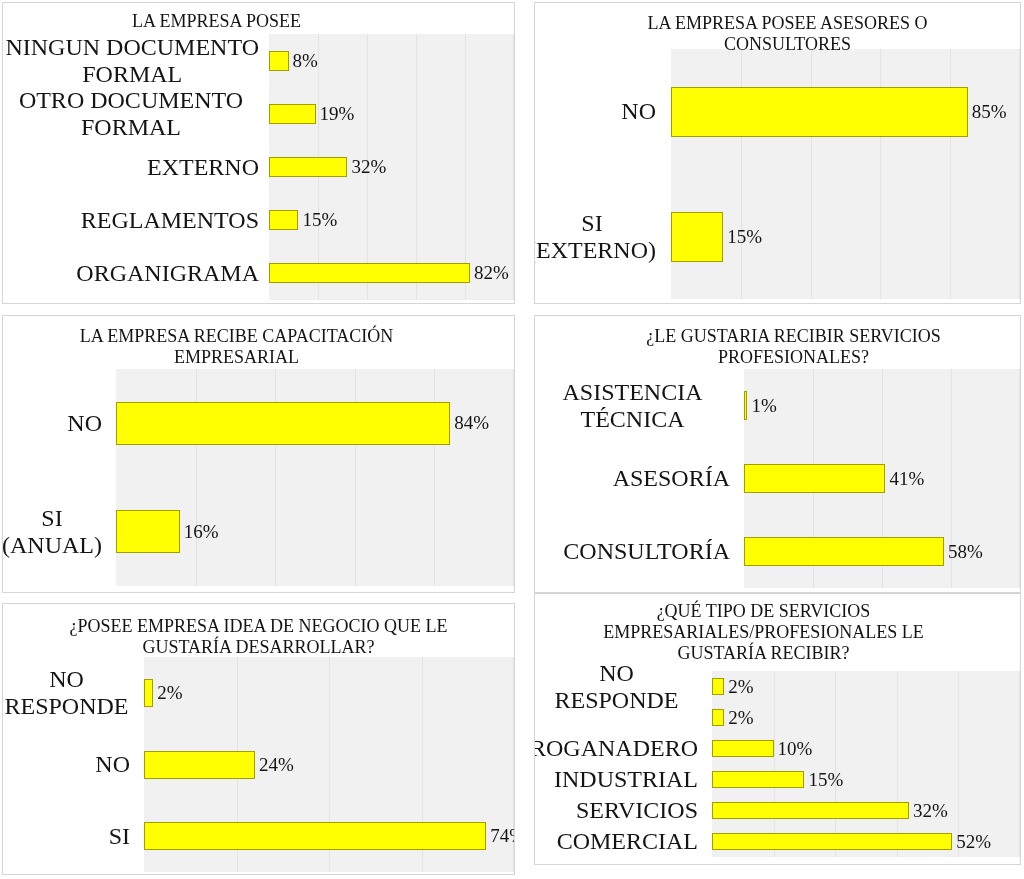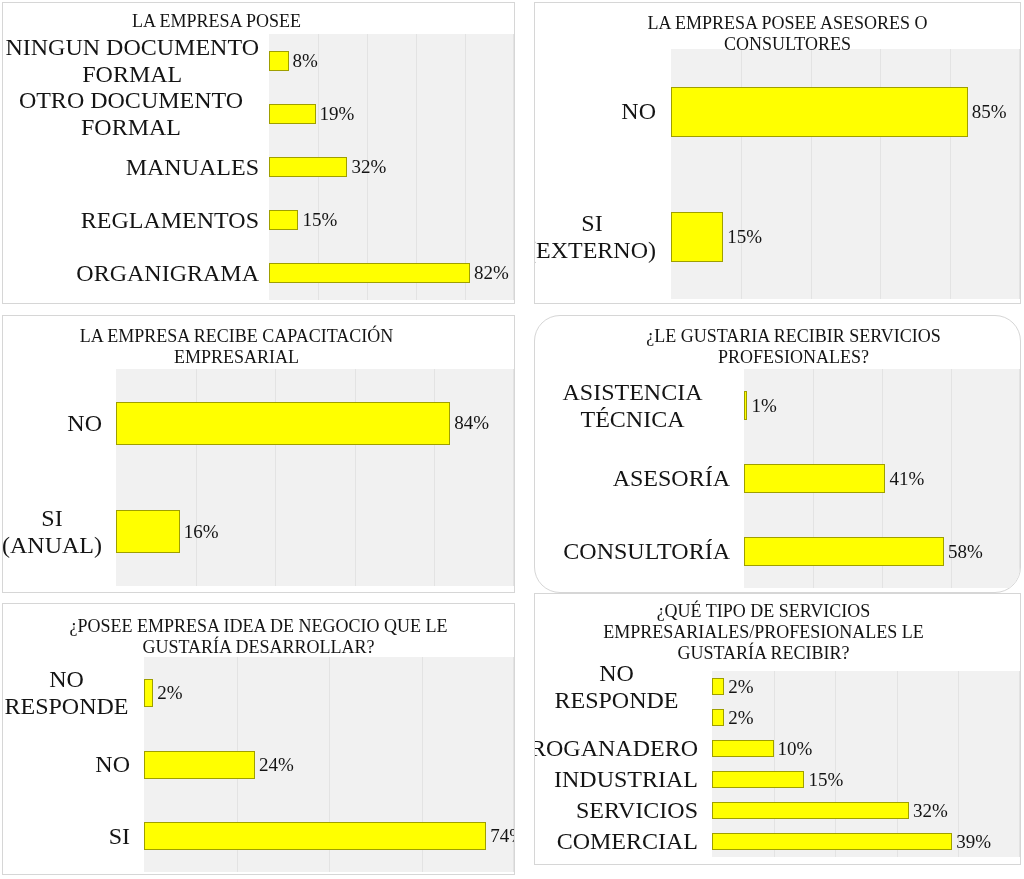--- a/index.html
+++ b/index.html
@@ -41,21 +41,21 @@
         <div class="bar" style="top: 123px; height: 20px; width: 32%;"></div>
         <div class="value-label" style="left: calc(32% + 4px); top: 133px;">32%</div>
         <div class="bar" style="top: 176.2px; height: 20px; width: 12%;"></div>
         <div class="value-label" style="left: calc(12% + 4px); top: 186.2px;">15%</div>
         <div class="bar" style="top: 229.4px; height: 20px; width: 82%;"></div>
         <div class="value-label" style="left: calc(82% + 4px); top: 239.4px;">82%</div>
       </div>
       <div class="category-label" style="left: 0px; width: 256px; top: 31px; height: 53.2px;">NINGUN DOCUMENTO
 FORMAL</div>
       <div class="category-label" style="left: 0px; width: 256px; top: 84.2px; height: 53.2px;">OTRO DOCUMENTO FORMAL</div>
-      <div class="category-label" style="left: 0px; width: 256px; top: 137.4px; height: 53.2px;">MANUALES</div>
+      <div class="category-label" style="left: 0px; width: 256px; top: 137.4px; height: 53.2px;">EXTERNO</div>
       <div class="category-label" style="left: 0px; width: 256px; top: 190.6px; height: 53.2px;">REGLAMENTOS</div>
       <div class="category-label" style="left: 0px; width: 256px; top: 243.8px; height: 53.2px;">ORGANIGRAMA</div>
     </section>
   <section class="chart-panel" style="left: 534px; top: 2px; width: 487px; height: 302px;">
       <div class="chart-title" style="top: 10px; transform: translateX(10px);">LA EMPRESA POSEE ASESORES O
 CONSULTORES</div>
       <div class="plot-area" style="left: 136px; top: 46px; width: 349px; height: 250px;">
         <div class="gridline" style="left: 20%;"></div>
         <div class="gridline" style="left: 40%;"></div>
         <div class="gridline" style="left: 60%;"></div>
@@ -79,21 +79,21 @@
         <div class="gridline" style="left: 80%;"></div>
         <div class="gridline" style="right: 0px;"></div>
         <div class="bar" style="top: 32.8px; height: 43px; width: 84%;"></div>
         <div class="value-label" style="left: calc(84% + 4px); top: 54.3px;">84%</div>
         <div class="bar" style="top: 141.3px; height: 43px; width: 16%;"></div>
         <div class="value-label" style="left: calc(16% + 4px); top: 162.8px;">16%</div>
       </div>
       <div class="category-label" style="left: 0px; width: 99px; top: 53px; height: 108.5px;">NO</div>
       <div class="category-label" style="left: 0px; width: 99px; top: 161.5px; height: 108.5px;">SI (ANUAL)</div>
     </section>
-  <section class="chart-panel" style="left: 534px; top: 315px; width: 487px; height: 278px; border-radius: 26px;">
+  <section class="chart-panel" style="left: 534px; top: 315px; width: 487px; height: 278px;">
       <div class="chart-title" style="top: 10px; transform: translateX(16px);">¿LE GUSTARIA RECIBIR SERVICIOS
 PROFESIONALES?</div>
       <div class="plot-area" style="left: 209px; top: 53px; width: 276px; height: 219px;">
         <div class="gridline" style="left: 25%;"></div>
         <div class="gridline" style="left: 50%;"></div>
         <div class="gridline" style="left: 75%;"></div>
         <div class="gridline" style="right: 0px;"></div>
         <div class="bar" style="top: 22px; height: 29px; width: 1.25%;"></div>
         <div class="value-label" style="left: calc(1.25% + 4px); top: 36.5px;">1%</div>
         <div class="bar" style="top: 95px; height: 29px; width: 51.25%;"></div>
@@ -138,21 +138,21 @@
         <div class="value-label" style="left: calc(4% + 4px); top: 15.5px;">2%</div>
         <div class="bar" style="top: 38px; height: 17px; width: 4%;"></div>
         <div class="value-label" style="left: calc(4% + 4px); top: 46.5px;">2%</div>
         <div class="bar" style="top: 69px; height: 17px; width: 20%;"></div>
         <div class="value-label" style="left: calc(20% + 4px); top: 77.5px;">10%</div>
         <div class="bar" style="top: 100px; height: 17px; width: 30%;"></div>
         <div class="value-label" style="left: calc(30% + 4px); top: 108.5px;">15%</div>
         <div class="bar" style="top: 131px; height: 17px; width: 64%;"></div>
         <div class="value-label" style="left: calc(64% + 4px); top: 139.5px;">32%</div>
         <div class="bar" style="top: 162px; height: 17px; width: 78%;"></div>
-        <div class="value-label" style="left: calc(78% + 4px); top: 170.5px;">39%</div>
+        <div class="value-label" style="left: calc(78% + 4px); top: 170.5px;">52%</div>
       </div>
       <div class="category-label" style="left: 0px; width: 163px; top: 77px; height: 31px;">NO RESPONDE</div>
       <div class="category-label" style="left: 0px; width: 163px; top: 139px; height: 31px;">AGROGANADERO</div>
       <div class="category-label" style="left: 0px; width: 163px; top: 170px; height: 31px;">INDUSTRIAL</div>
       <div class="category-label" style="left: 0px; width: 163px; top: 232px; height: 31px;">COMERCIAL</div>
       <div class="category-label" style="left: 0px; width: 163px; top: 201px; height: 31px;">SERVICIOS</div>
     </section>
 </div>
 
 </body></html>

